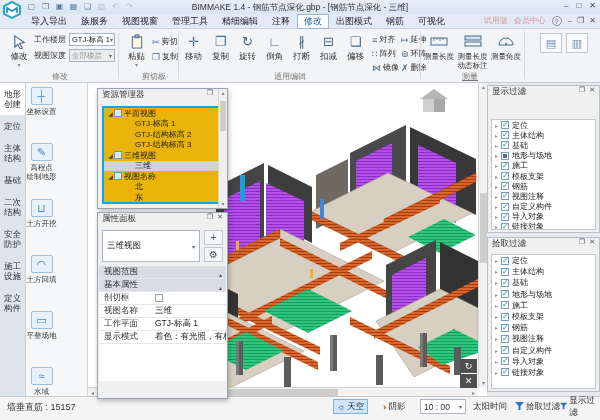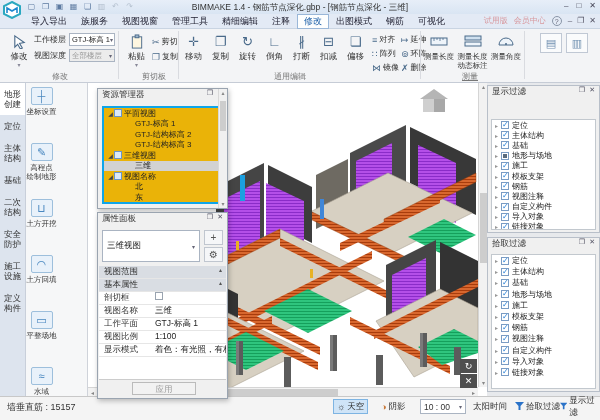--- a/index.html
+++ b/index.html
@@ -78,21 +78,21 @@
   .trow.group .vicon { display:block; }
   .trow.child { padding-left:24px; }
   .trow.selected { background:#d2d2d2; }
   .tscroll { position:absolute; right:0; top:0; bottom:0; width:9px; background:#f0f0f0; border-left:1px solid #d8d8d8; }
 
   .propspanel { left:97px; top:212px; width:131px; height:187px; }
   .selwrap { position:absolute; left:4px; top:17px; width:98px; height:32px; background:#fff; border:1px solid #aab4c2; display:flex; align-items:center; padding:0 4px; font-size:8.5px; justify-content:space-between; }
   .selbtns { position:absolute; left:106px; top:17px; display:flex; flex-direction:column; gap:2px; }
   .selbtn { width:19px; height:15px; background:#f5f6f8; border:1px solid #c0c6cf; color:#555; font-size:10px; line-height:13px; text-align:center; }
   .pgrid { position:absolute; left:1px; top:53px; right:1px; height:115px; background:#fff; }
-  .prow { height:13px; display:flex; align-items:flex-start; font-size:8.5px; border-bottom:1px solid #e6e6e6; background:#fff; position:relative; }
+  .prow { height:13px; display:flex; align-items:flex-end; font-size:8.5px; border-bottom:1px solid #e6e6e6; background:#fff; position:relative; }
   .prow .pl { width:56px; padding-left:5px; color:#333; white-space:nowrap; }
   .prow .pv { flex:1; color:#222; white-space:nowrap; overflow:hidden; }
   .prow.section { background:#d9dde3; }
   .prow.section .pl { width:auto; }
   .prow.section .secarr { position:absolute; right:4px; font-size:6px; color:#555; }
   .secarr { display:none; }
   .prow.section .secarr { display:block; }
   .pcb { display:none; width:8px; height:8px; border:1px solid #9aa4b0; background:#fff; }
   .prow.check .pcb { display:inline-block; }
   .papply-bar { position:absolute; left:1px; right:1px; bottom:1px; height:18px; background:#f0f0f0; border-top:1px solid #ccc; }
@@ -619,36 +619,28 @@
         <span class="pv"><span>三维</span></span>
 
       </div>
 
       <div class="prow row">
         <span class="pl">工作平面</span>
         <span class="pv"><span>GTJ-标高 1</span></span>
 
       </div>
 
-      <div class="prow row">
-        <span class="pl">视图比例</span>
-        <span class="pv"><span>1:100</span></span>
-
-      </div>
 
       <div class="prow row">
         <span class="pl">显示模式</span>
         <span class="pv"><span>着色：有光照，有材质</span></span>
 
       </div>
 
     </div>
-  <div class="papply-bar">
-    <span class="papply">应用</span>
-  </div>
 </div>
 
 <div class="abs rightstrip"></div>
 
 <div class="abs dpanel dispfilter">
   <div class="ptitle">
     <span>显示过滤</span>
     <span class="pticons">
       <span>❐</span>
       <span>✕</span>

